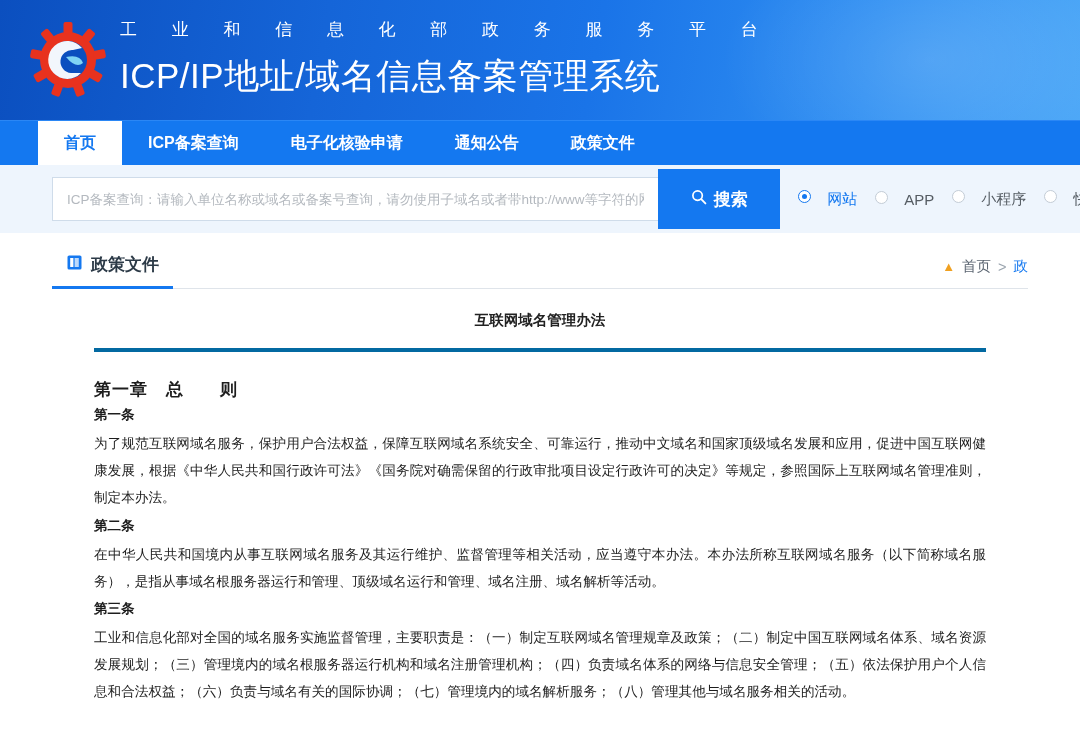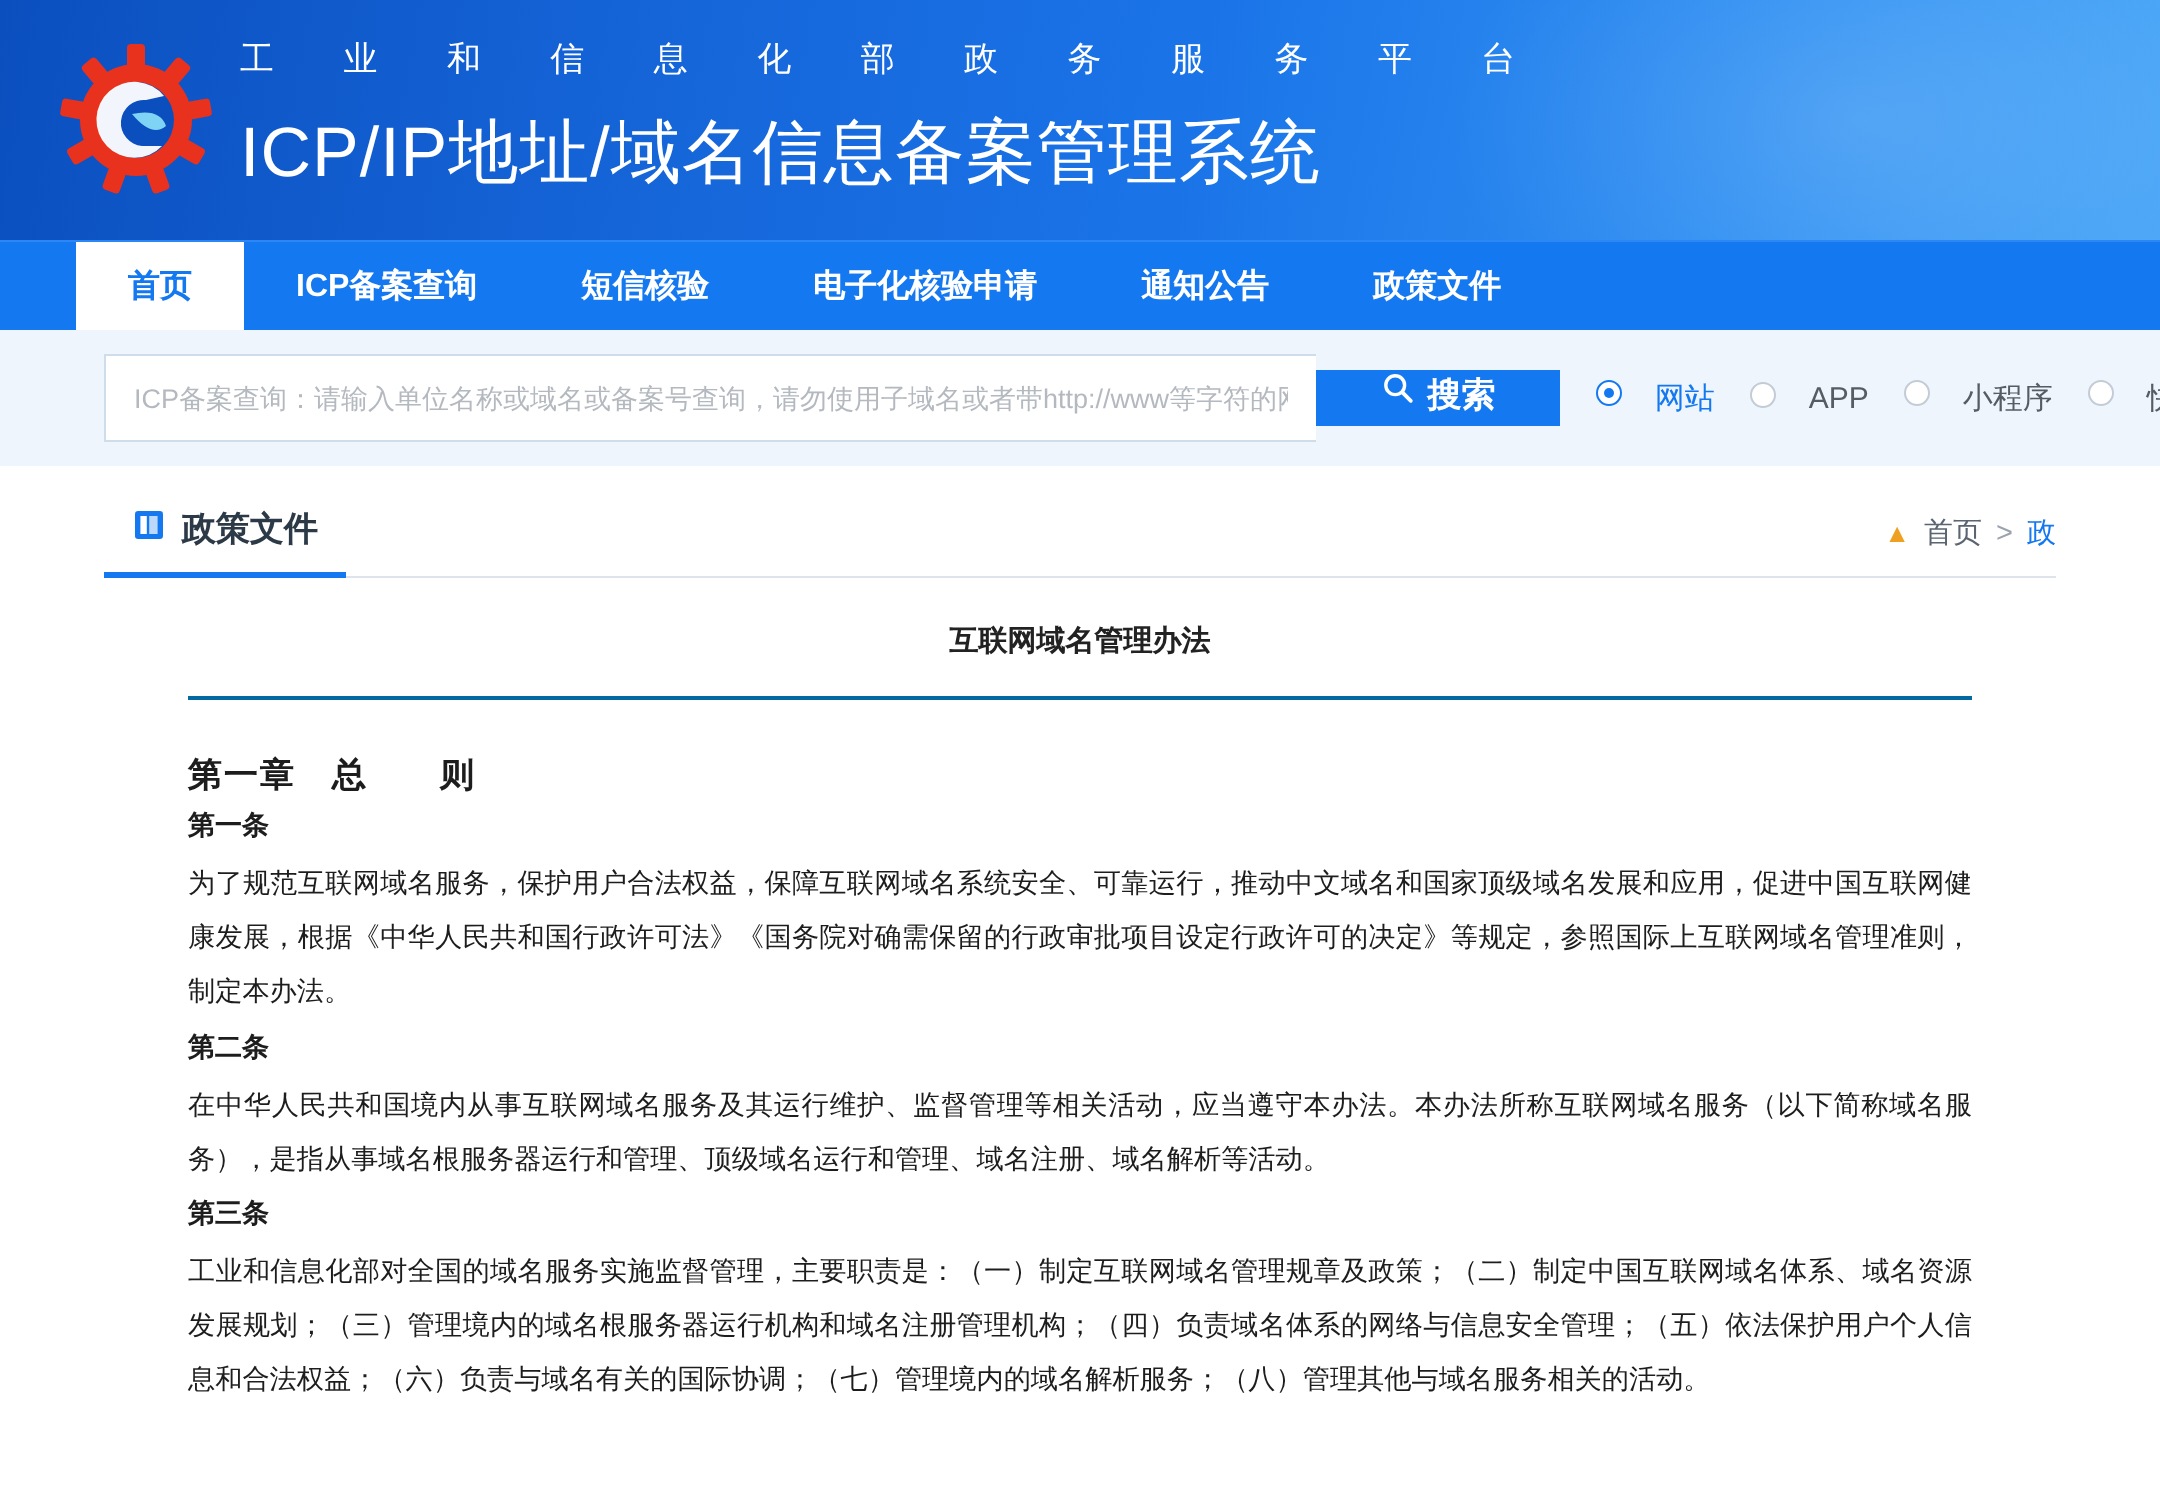--- a/index.html
+++ b/index.html
@@ -94,28 +94,28 @@
     background: #ffffff;
     padding: 0 14px;
     font-size: 13.5px;
     color: #333;
     outline: none;
     font-family: "Liberation Sans", sans-serif;
   }
   .search-input::placeholder { color: #b4b9bf; }
   .search-btn {
     width: 130px;
-    height: 28px;
+    height: 60px;
     background: #1478f0;
     border: none;
     color: #fff;
     font-size: 17px;
     font-weight: bold;
     display: flex;
-    align-items: flex-start;
+    align-items: center;
     justify-content: center;
     gap: 7px;
     cursor: pointer;
     font-family: "Liberation Sans", sans-serif;
   }
   .radio-group {
     display: flex;
     align-items: center;
     margin-left: 18px;
     gap: 6px;
@@ -195,21 +195,21 @@
   
   .doc {
     padding: 0 42px;
   }
   .doc-title {
     text-align: center;
     font-size: 14.5px;
     font-weight: bold;
     color: #222;
     padding: 22px 0 18px 0;
-    border-bottom: 2px solid #0369a1;
+    border-bottom: 4px solid #0369a1;
   }
   .chapter {
     font-size: 17px;
     font-weight: bold;
     color: #1d1d1d;
     margin: 26px 0 0 0;
     letter-spacing: 1px;
   }
   .art-no {
     font-size: 13.5px;
@@ -253,21 +253,20 @@
   </div>
   <div class="header-texts">
     <div class="header-sub">工 业 和 信 息 化 部 政 务 服 务 平 台</div>
     <div class="header-title">ICP/IP地址/域名信息备案管理系统</div>
   </div>
 </div>
 
 <div class="nav">
   <div class="nav-item active">首页</div>
   <div class="nav-item">ICP备案查询</div>
-  <div class="nav-item">短信核验</div>
   <div class="nav-item">电子化核验申请</div>
   <div class="nav-item">通知公告</div>
   <div class="nav-item">政策文件</div>
 </div>
 
 <div class="searchbar">
   <input class="search-input" type="text" placeholder="ICP备案查询：请输入单位名称或域名或备案号查询，请勿使用子域名或者带http://www等字符的网址查询" style="">
   <button class="search-btn">
     <span>
       <svg width="16" height="16" viewBox="0 0 16 16">

